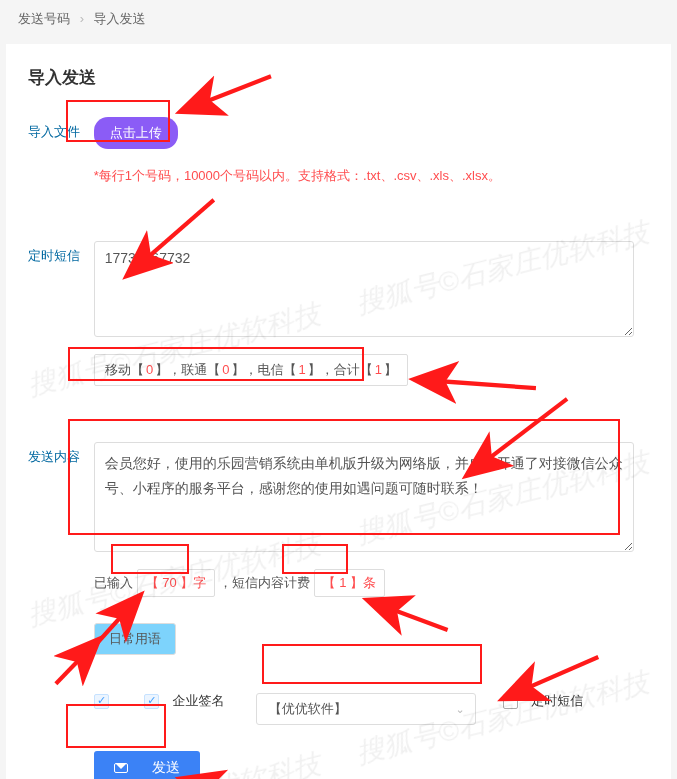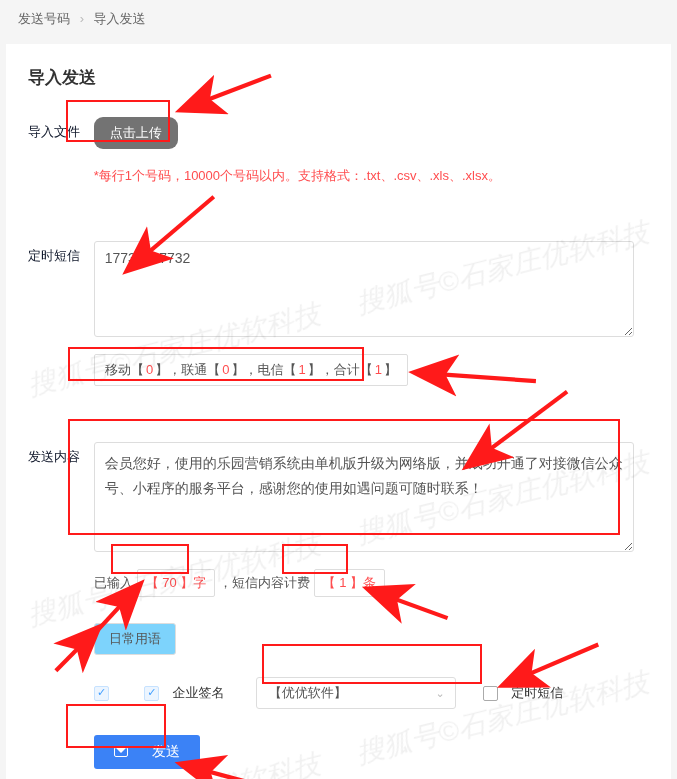--- a/index.html
+++ b/index.html
@@ -29,37 +29,37 @@
     margin-bottom: 28px;
   }
   .row {
     margin-bottom: 14px;
     position: relative;
   }
   .label {
     display: inline-block;
     width: 62px;
     vertical-align: top;
-    color: #0f172a;
+    color: #0369a1;
     padding-top: 6px;
     font-size: 13px;
   }
   .field {
     display: inline-block;
     vertical-align: top;
     width: 540px;
   }
   .btn-upload {
     display: inline-block;
-    background: #737373;
+    background: #8b5cf6;
     color: #fff;
     border: none;
     padding: 7px 16px;
     font-size: 13px;
-    border-radius: 9px;
+    border-radius: 14px;
     cursor: pointer;
   }
   .hint {
     color: #ff4d4f;
     font-size: 13px;
     margin-top: 18px;
   }
   .textarea {
     width: 540px;
     border: 1px solid #ddd;
@@ -121,26 +121,27 @@
     border: 1px solid #aaa;
     background: #fff;
     border-radius: 2px;
     vertical-align: middle;
   }
   .select {
     display: inline-block;
     border: 1px solid #ddd;
     border-radius: 3px;
     padding: 6px 28px 6px 12px;
-    width: 200px;
+    width: 220px;
     color: #555;
     font-size: 13px;
     position: relative;
     vertical-align: middle;
     cursor: pointer;
+    margin-top: 16px;
   }
   .select .chev {
     position: absolute;
     right: 10px; top: 50%;
     transform: translateY(-50%);
     color: #bbb;
     font-size: 11px;
   }
   .btn-send {
     display: inline-flex;

